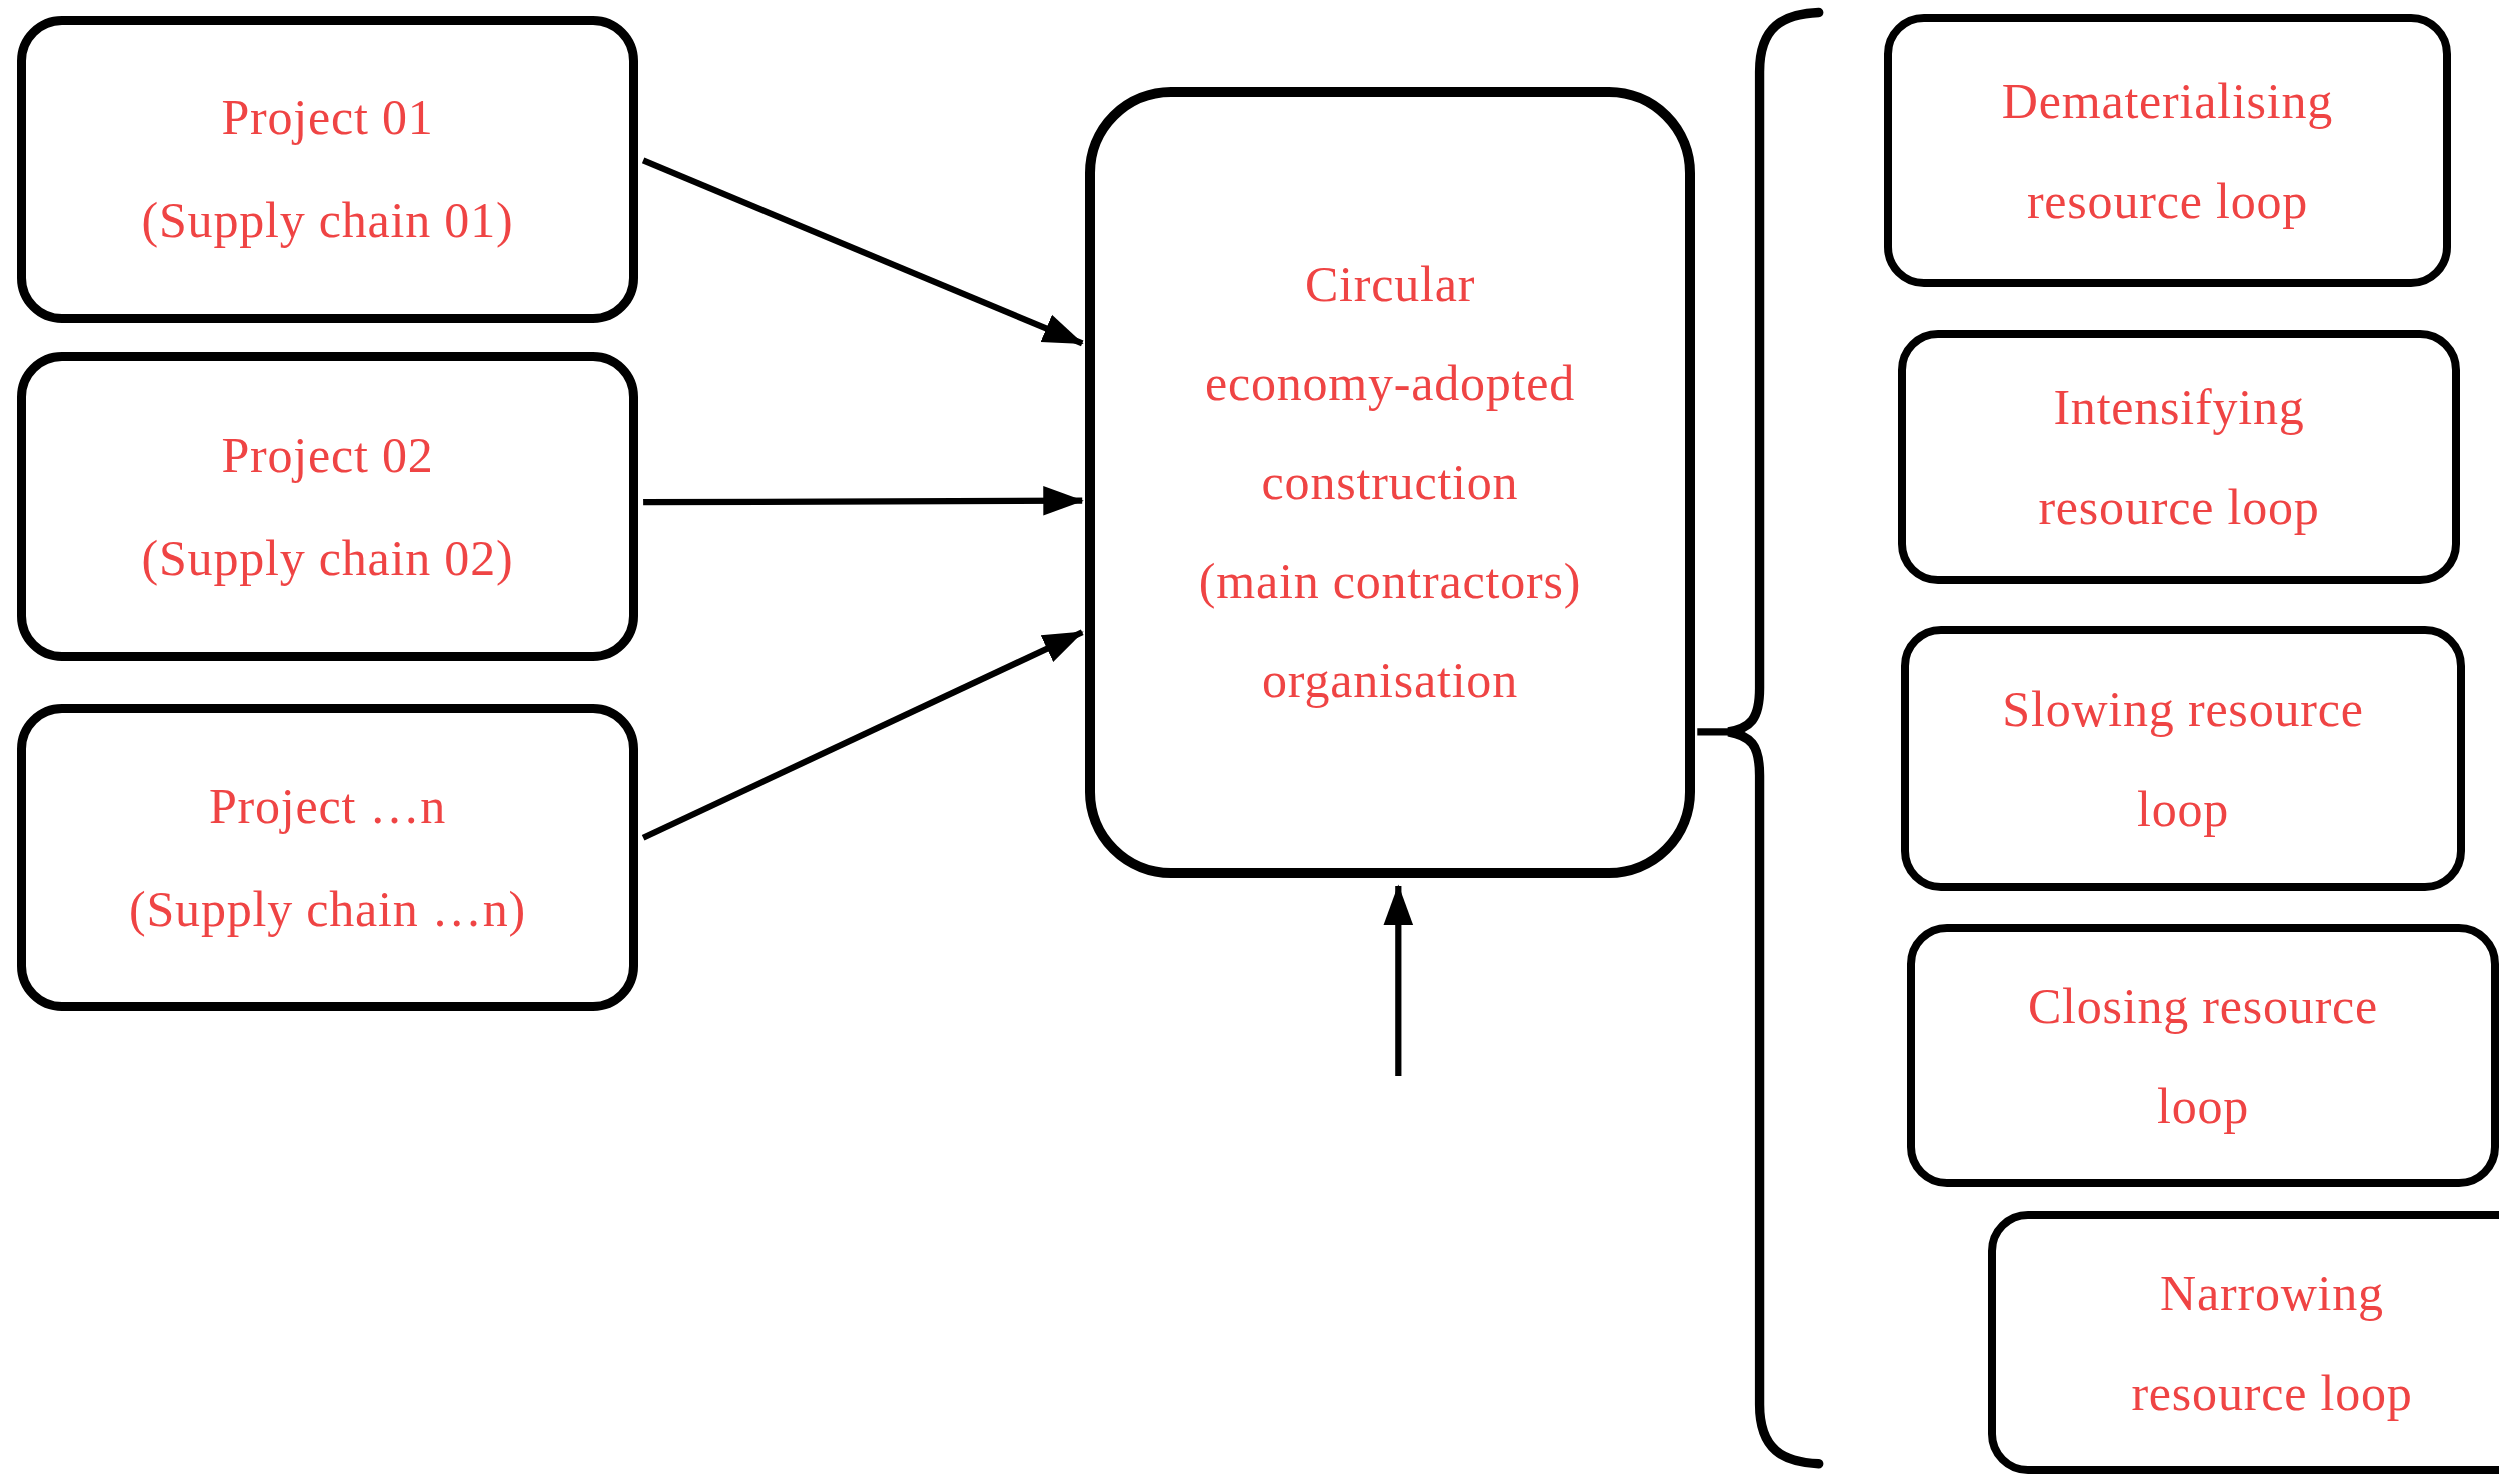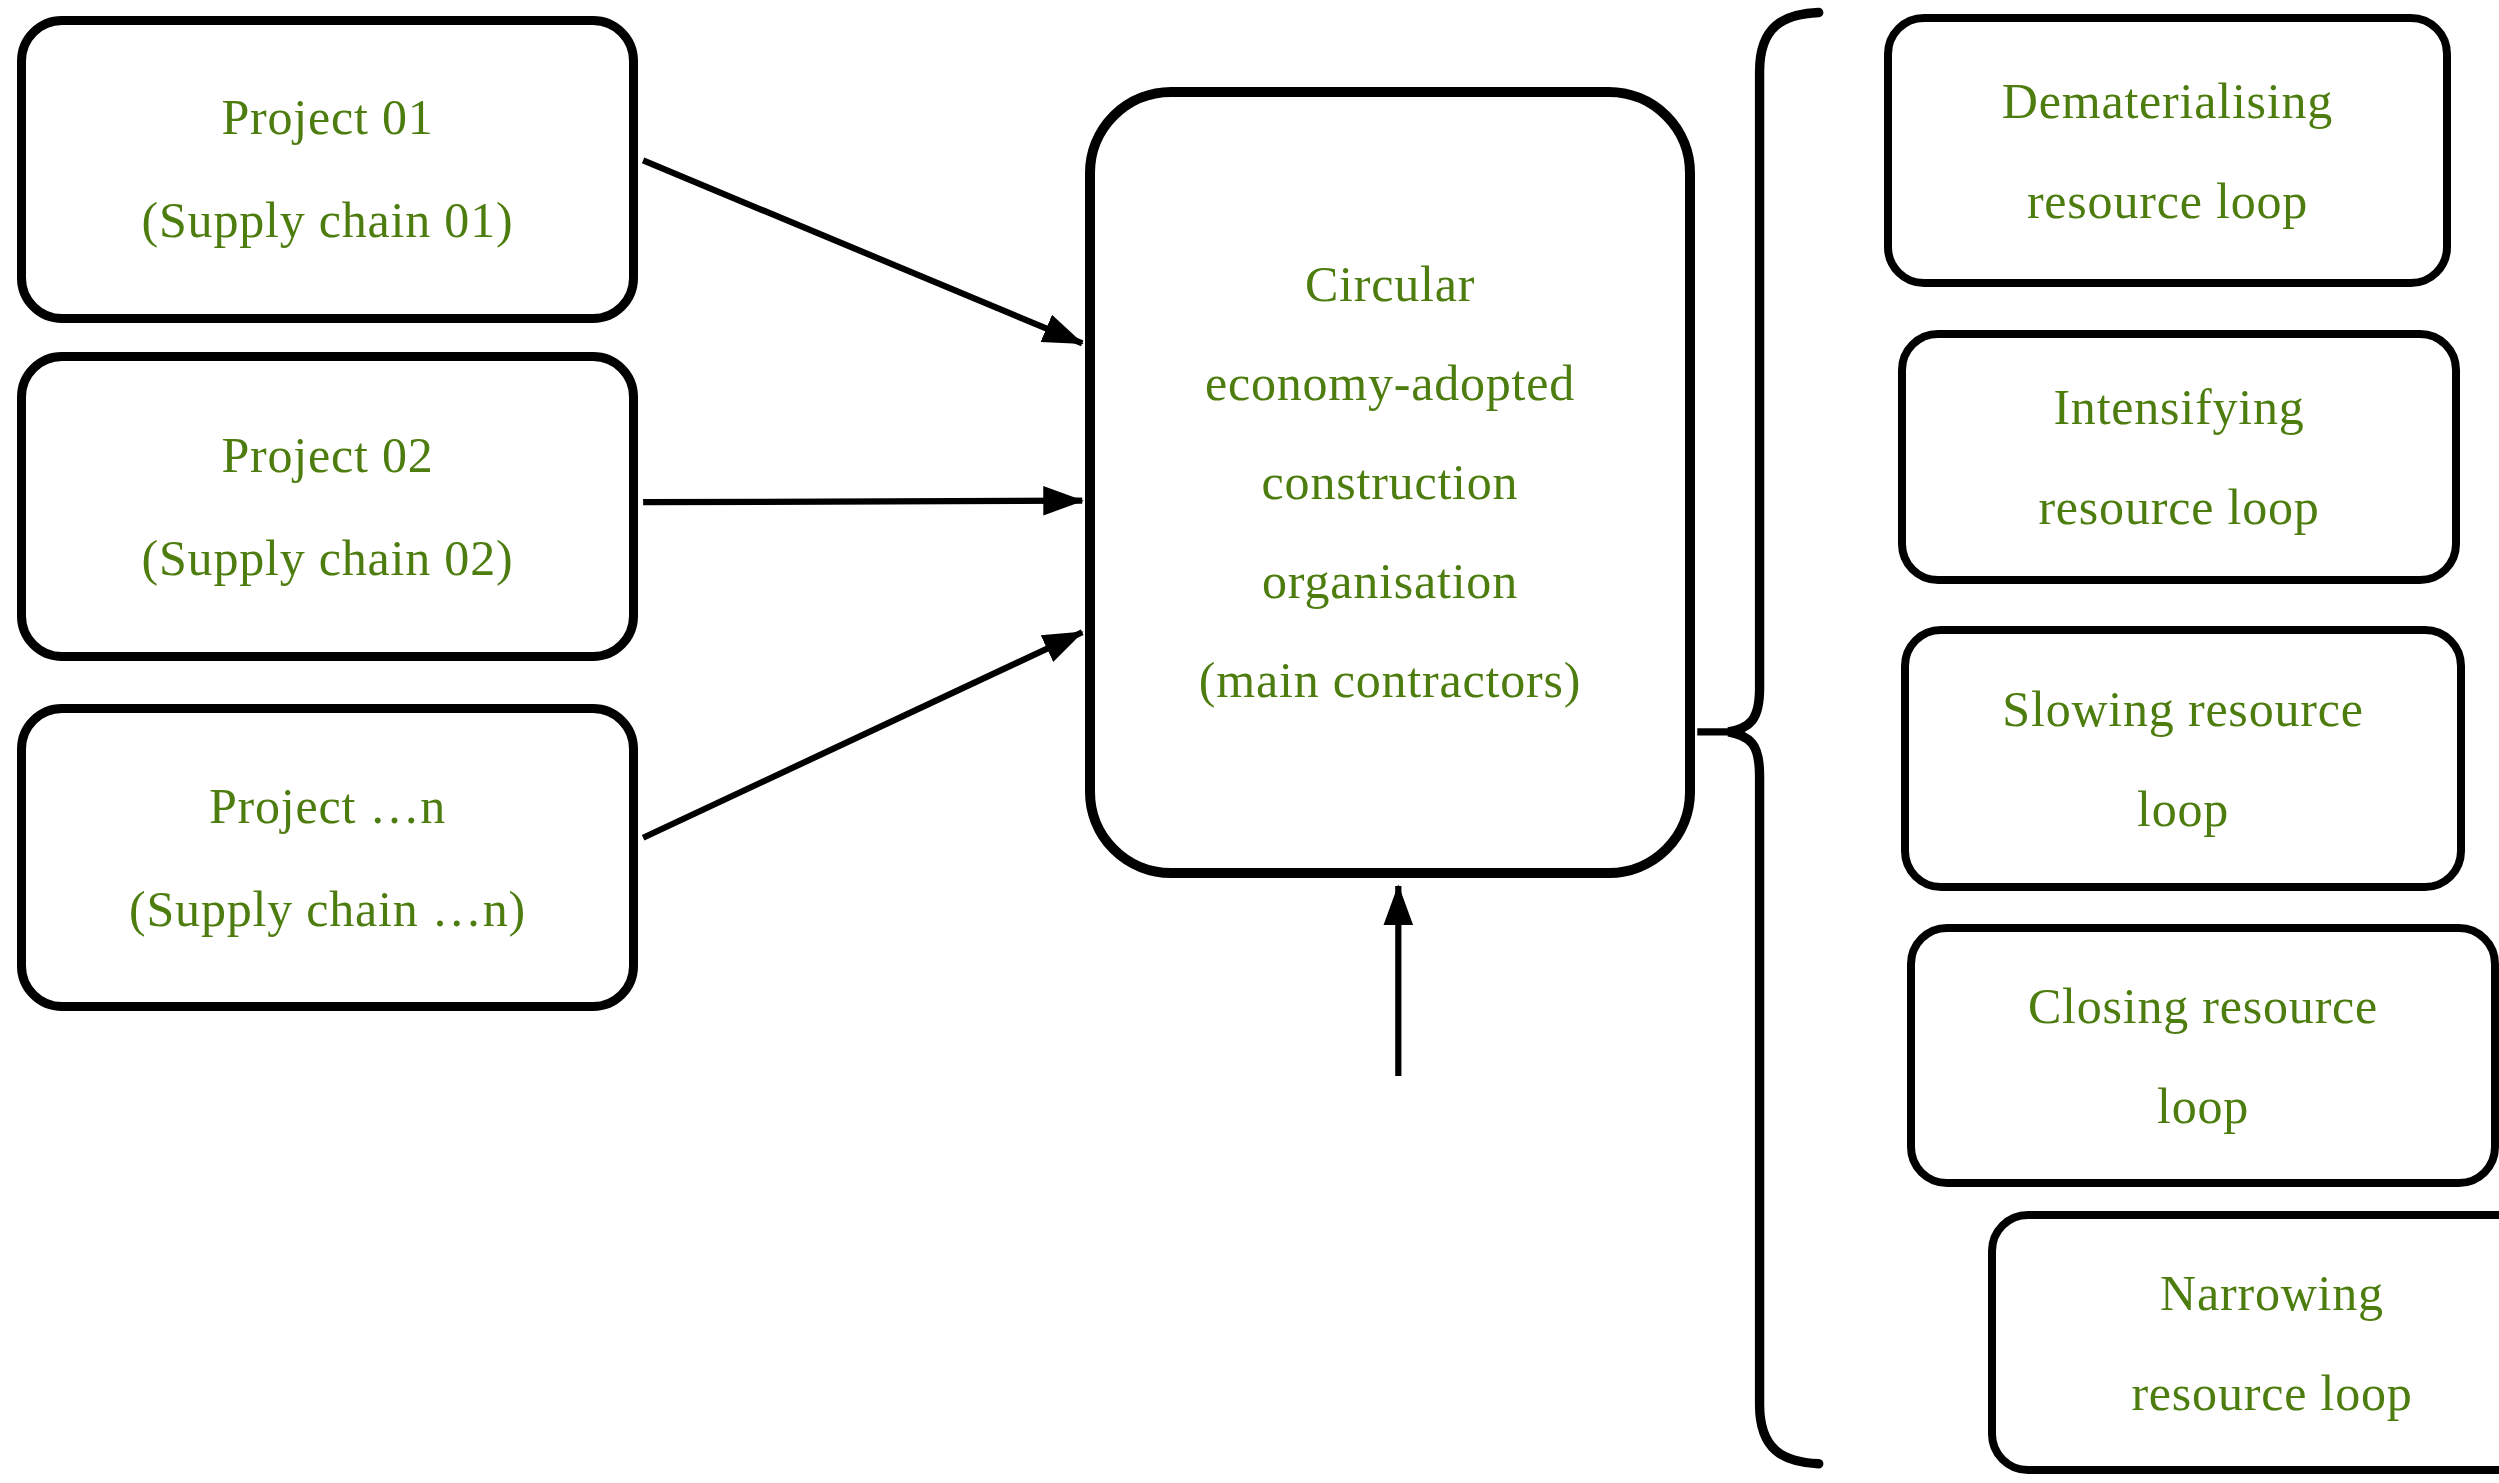--- a/index.html
+++ b/index.html
@@ -1,21 +1,21 @@
 <!DOCTYPE html>
 <html style="font-size:12.5px"><head>
 <meta charset="utf-8">
 <style>
   html,body{margin:0;padding:0;background:#ffffff;}
   .canvas{
     position:relative;
     width:2500px;height:1484px;
     background:#ffffff;
     font-family:"Liberation Serif","DejaVu Serif",serif;
-    color:#4d7c0f;
+    color:#ef4444;
     overflow:hidden;
   }
   .box{
     position:absolute;
     box-sizing:border-box;
     background:#ffffff;
     border:9.3px solid #000000;
     display:flex;flex-direction:column;
     align-items:center;justify-content:center;
     text-align:center;
@@ -82,22 +82,22 @@
   </div>
   <div class="box project p3">
     <span>Project …n</span>
     <span>(Supply chain …n)</span>
   </div>
 
   <div class="box central">
     <span>Circular</span>
     <span>economy-adopted</span>
     <span>construction</span>
+    <span>(main contractors)</span>
     <span>organisation</span>
-    <span>(main contractors)</span>
   </div>
 
 
   <div class="box loop l1">
     <span>Dematerialising</span>
     <span>resource loop</span>
   </div>
   <div class="box loop l2">
     <span>Intensifying</span>
     <span>resource loop</span>

